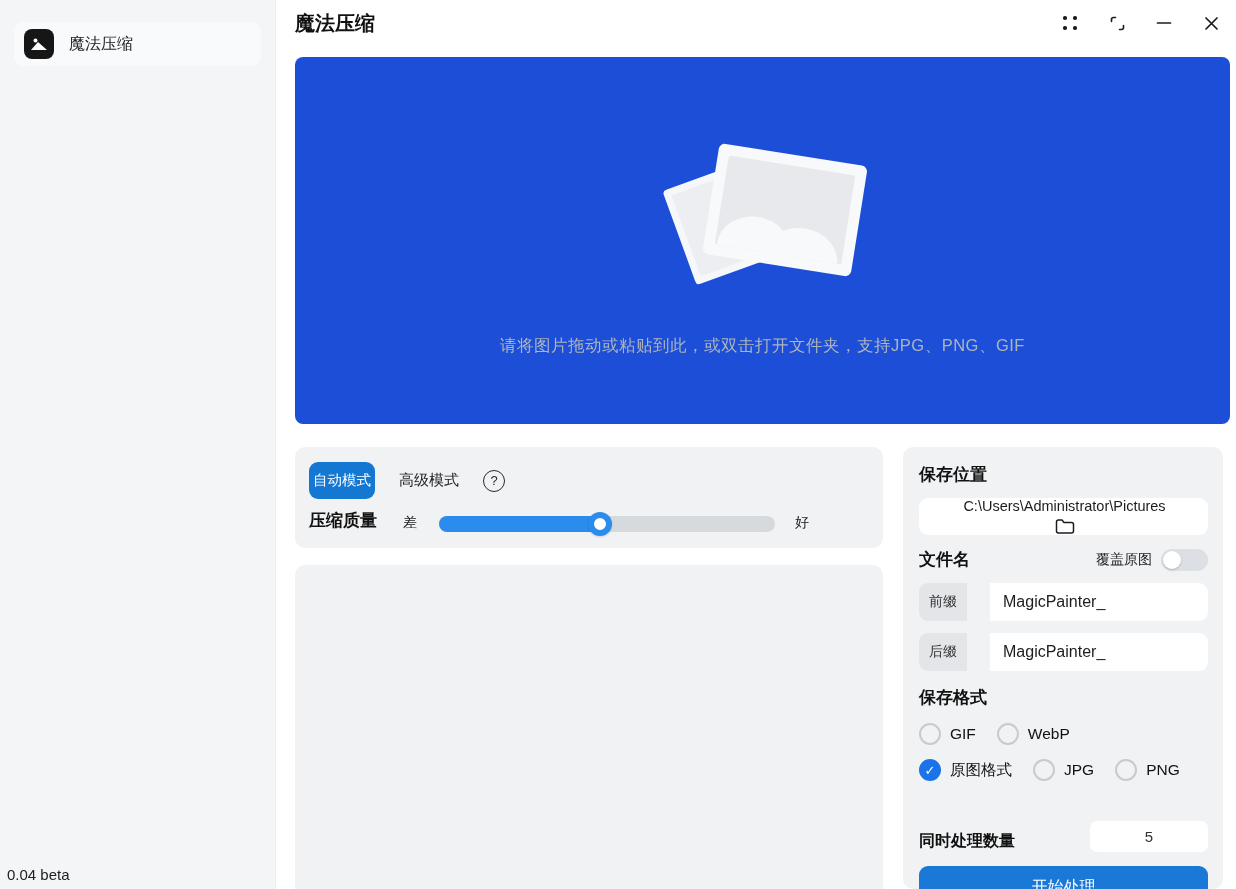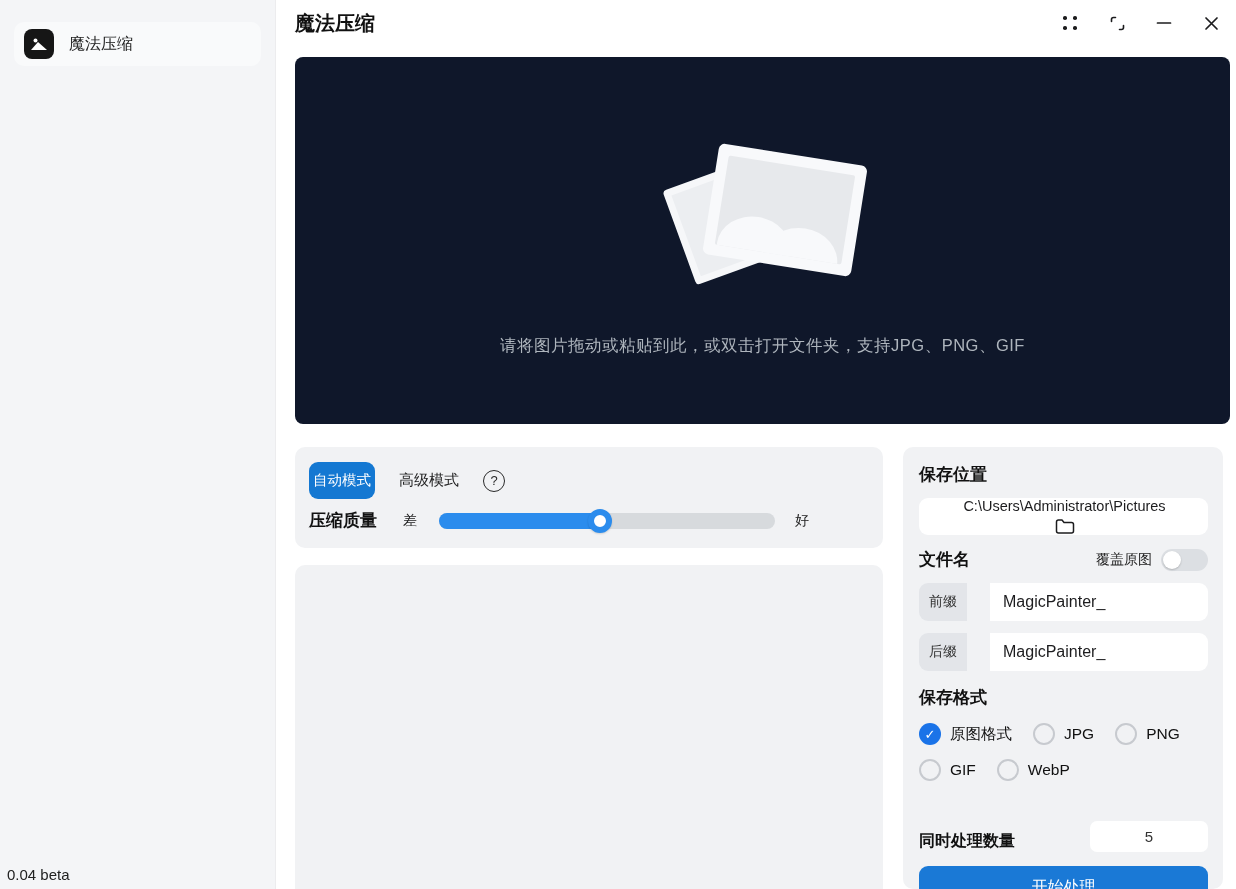--- a/index.html
+++ b/index.html
@@ -39,21 +39,21 @@
   .page-title { position:absolute; left:19px; top:10px; font-size:20px; font-weight:700; color:#111; }
 
   .win-controls { position:absolute; right:12px; top:10px; display:flex; align-items:center; gap:21px; }
   .win-btn { width:26px; height:26px; display:flex; align-items:center; justify-content:center; cursor:pointer; color:#1c1c1e; }
   .dots-grid { display:grid; grid-template-columns:4px 4px; grid-template-rows:4px 4px; gap:6px; }
   .dots-grid i { width:3.5px; height:3.5px; border-radius:50%; background:#1c1c1e; }
 
   
   .dropzone {
     position:absolute; left:19px; top:57px; width:935px; height:367px;
-    background:#0f172a; border-radius:8px;
+    background:#1d4ed8; border-radius:8px;
   }
   .placeholder-art { position:absolute; left:50%; top:83px; width:190px; height:160px; transform:translateX(-50%); }
   .ph-back {
     position:absolute; left:8px; top:28px; width:118px; height:100px;
     background:#eceef1; border:7px solid #f6f7f9; transform:rotate(-20deg); border-radius:4px;
   }
   .ph-front {
     position:absolute; left:42px; top:14px; width:150px; height:112px;
     background:#f8f9fb; transform:rotate(9deg); border-radius:6px; padding:11px;
   }
@@ -82,21 +82,21 @@
   .tab-active {
     background:#1478d2; color:#fff; font-size:14.5px;
     padding:9px 4px; border-radius:9px; cursor:pointer;
   }
   .tab-plain { font-size:15px; color:#222; cursor:pointer; }
   .help-circle {
     width:22px; height:22px; border:1.6px solid #2a2a2a; border-radius:50%;
     display:flex; align-items:center; justify-content:center;
     font-size:13px; color:#2a2a2a; cursor:pointer;
   }
-  .quality-row { display:flex; align-items:center; padding:10px 0 0 14px; }
+  .quality-row { display:flex; align-items:flex-end; padding:10px 0 0 14px; }
   .quality-label { font-size:17px; font-weight:700; color:#111; }
   .q-min { font-size:14px; color:#222; margin-left:26px; }
   .slider { position:relative; width:336px; height:16px; margin-left:22px; cursor:pointer; }
   .slider-track { position:absolute; inset:0; background:#d7dadd; border-radius:8px; }
   .slider-fill { position:absolute; left:0; top:0; height:16px; background:#2b8ced; border-radius:8px; }
   .slider-thumb {
     position:absolute; top:50%; width:24px; height:24px; transform:translate(-50%,-50%);
     background:#fff; border:6px solid #2b8ced; border-radius:50%; box-shadow:0 1px 2px rgba(0,0,0,.15);
   }
   .q-max { font-size:14px; color:#222; margin-left:20px; }
@@ -249,41 +249,41 @@
       <div class="affix-input">MagicPainter_</div>
     </div>
     <div class="affix-field">
       <div class="affix-chip">后缀</div>
       <div class="affix-input">MagicPainter_</div>
     </div>
 
     <div class="sp-heading format-heading">保存格式</div>
 
     <div class="radio-row">
+      <div class="radio-opt">
+        <div class="radio-circle"></div>
+        <div class="radio-label">GIF</div>
+      </div>
+      <div class="radio-opt">
+        <div class="radio-circle"></div>
+        <div class="radio-label">WebP</div>
+      </div>
+    </div>
+    <div class="radio-row">
       <div class="radio-opt checked">
         <div class="radio-circle"></div>
         <div class="radio-label">原图格式</div>
       </div>
       <div class="radio-opt">
         <div class="radio-circle"></div>
         <div class="radio-label">JPG</div>
       </div>
       <div class="radio-opt">
         <div class="radio-circle"></div>
         <div class="radio-label">PNG</div>
-      </div>
-    </div>
-    <div class="radio-row">
-      <div class="radio-opt">
-        <div class="radio-circle"></div>
-        <div class="radio-label">GIF</div>
-      </div>
-      <div class="radio-opt">
-        <div class="radio-circle"></div>
-        <div class="radio-label">WebP</div>
       </div>
     </div>
 
     <div class="concurrency-row">
       <div class="sp-heading" style="font-size:16px">同时处理数量</div>
       <div class="concurrency-input">5</div>
     </div>
 
     <div class="start-button">开始处理</div>
   </div>

